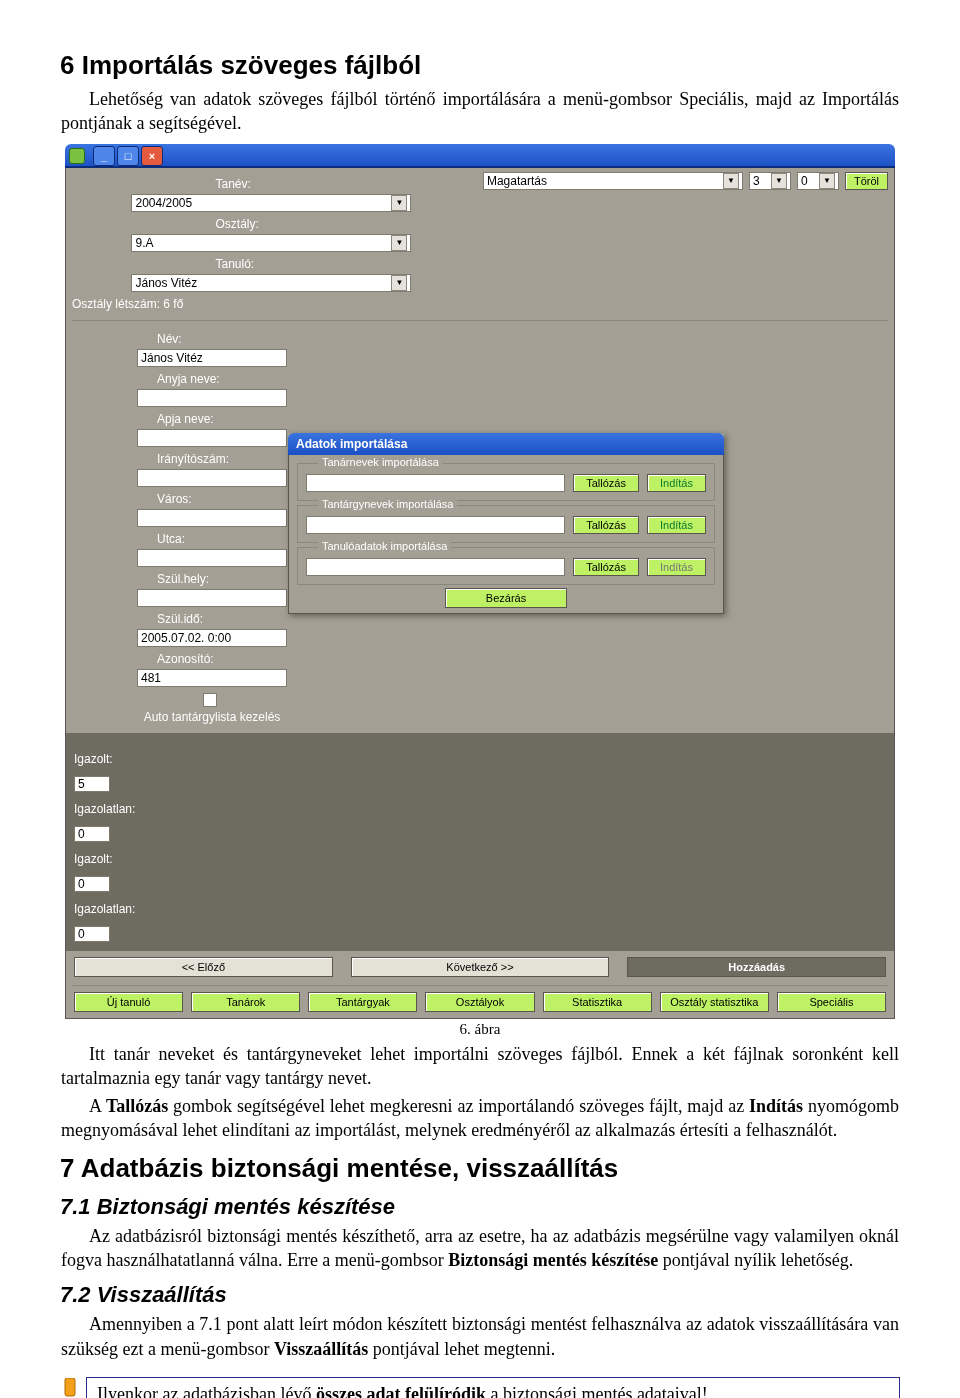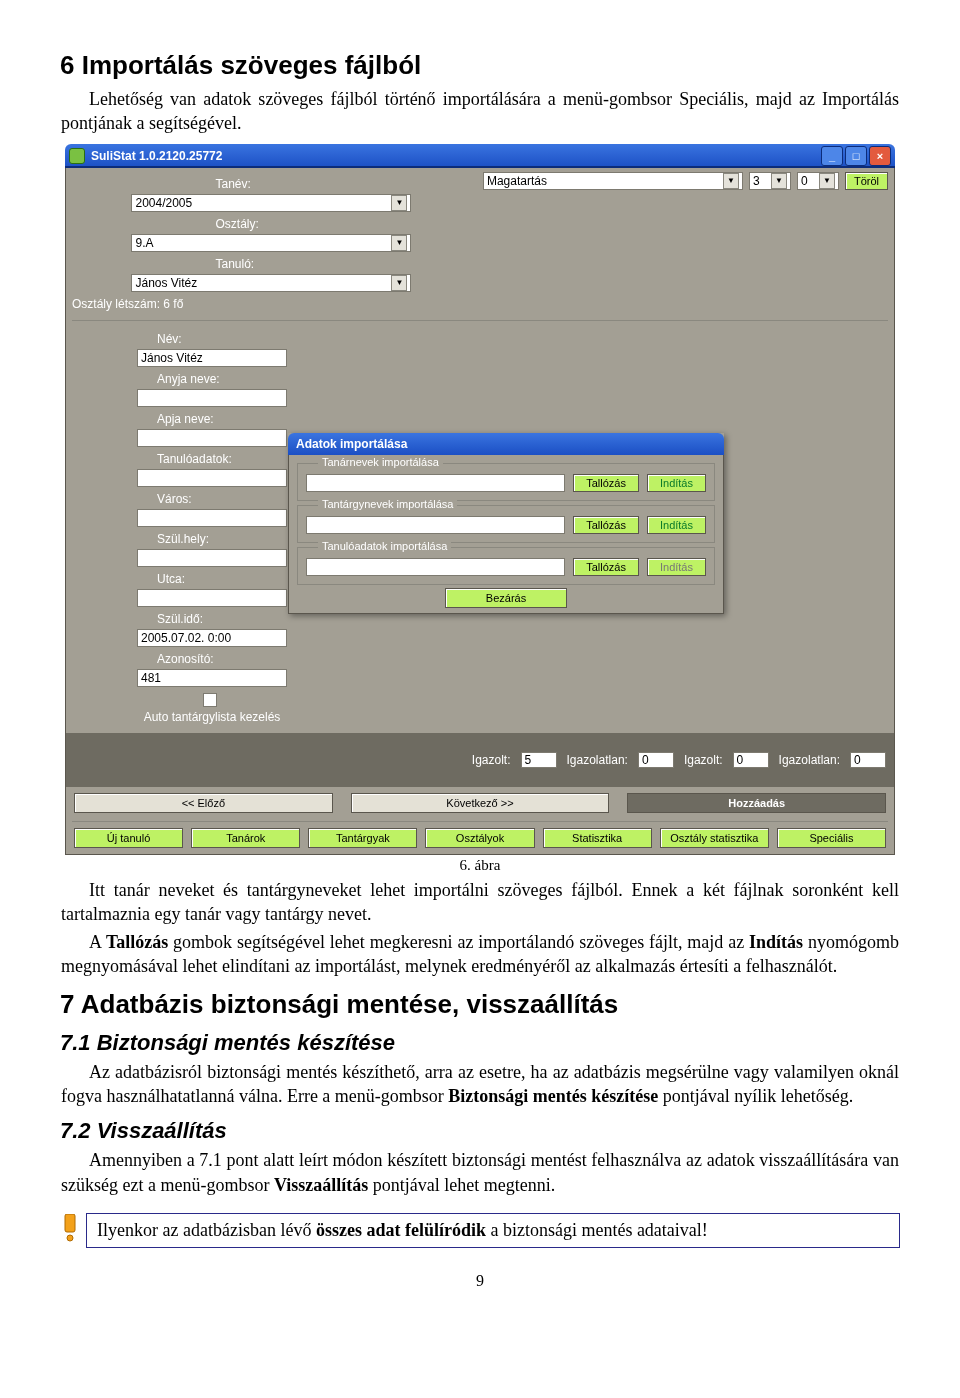--- a/index.html
+++ b/index.html
@@ -154,24 +154,24 @@
     border: 1px solid #7d7a70;
     background: #fff;
     display: inline-block;
     margin: 0 6px 0 2px;
     vertical-align: middle;
   }
   .dark-strip {
     background: #6e6b61;
     color: #fff;
     display: flex;
-    align-items: center;
-    padding: 19px 8px;
+    padding: 9px 8px;
     gap: 10px;
     font-size: 12px;
+    flex-direction: column;
   }
   .dark-strip .tbox { width: 36px; height: 16px; }
   .nav-bar {
     background: #a39f94;
     display: flex;
     gap: 18px;
     padding: 6px 8px;
   }
   .navbtn {
     flex: 1;
@@ -252,21 +252,20 @@
 </head>
 <body>
 
 <h2 class="section">6   Importálás szöveges fájlból</h2>
 <p class="body indent">Lehetőség van adatok szöveges fájlból történő importálására a menü-gombsor Speciális, majd az Importálás pontjának a segítségével.</p>
 
 <div class="scr">
 
   <div class="titlebar">
     <div class="app-icon"></div>
-    <div class="ttl">SuliStat 1.0.2120.25772</div>
     <div class="tb-btn tb-min">_</div>
     <div class="tb-btn tb-max">□</div>
     <div class="tb-btn tb-close">×</div>
   </div>
 
   <div class="app-body">
 
     <div class="top-area">
       <div class="top-left">
         <div class="row">
@@ -319,33 +318,33 @@
           </div>
         <div class="row">
             <div class="lbl">Anyja neve:</div>
           <input class="tbox" style="">
           </div>
         <div class="row">
             <div class="lbl">Apja neve:</div>
           <input class="tbox" style="">
           </div>
         <div class="row">
-            <div class="lbl">Tanulóadatok:</div>
+            <div class="lbl">Irányítószám:</div>
           <input class="tbox" style="">
           </div>
         <div class="row">
             <div class="lbl">Város:</div>
           <input class="tbox" style="">
           </div>
         <div class="row">
+            <div class="lbl">Utca:</div>
+          <input class="tbox" style="">
+          </div>
+        <div class="row">
             <div class="lbl">Szül.hely:</div>
-          <input class="tbox" style="">
-          </div>
-        <div class="row">
-            <div class="lbl">Utca:</div>
           <input class="tbox" style="">
           </div>
         <div class="row">
             <div class="lbl">Szül.idő:</div>
           <input class="tbox" value="2005.07.02. 0:00" style="">
           </div>
         <div class="row">
             <div class="lbl">Azonosító:</div>
           <input class="tbox" value="481" style="">
           </div>

